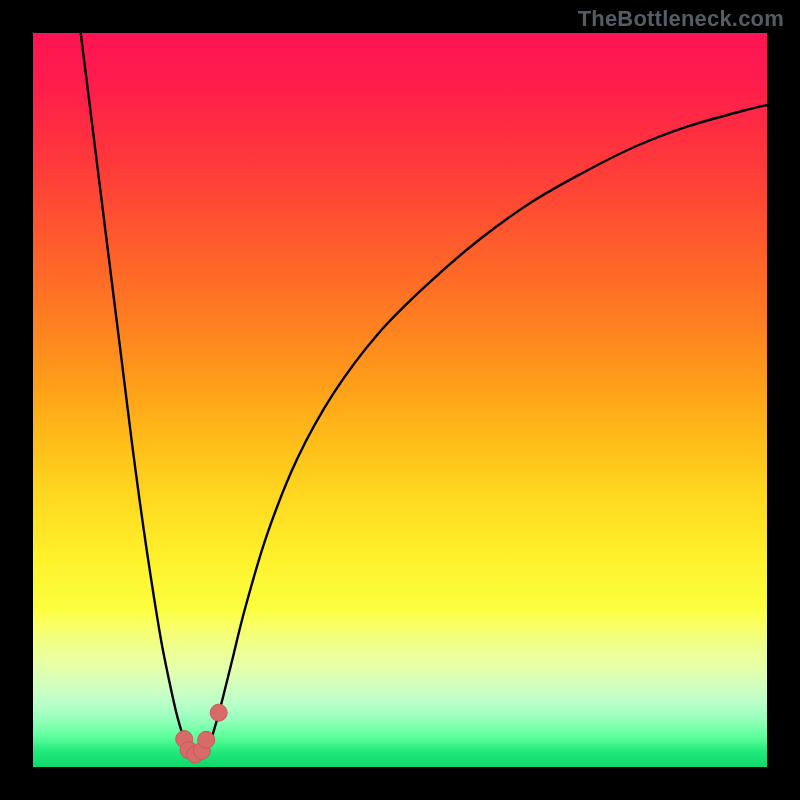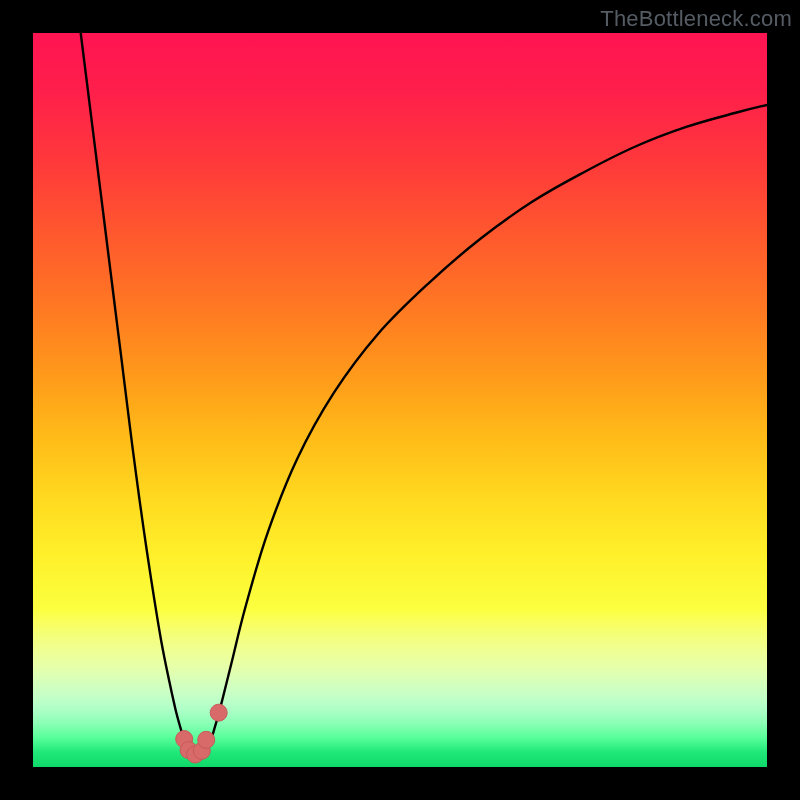--- a/index.html
+++ b/index.html
@@ -55,25 +55,25 @@
       #0fd86a 100%
     );
   }
   .curves {
     position: absolute;
     inset: 0;
   }
   .watermark {
     position: absolute;
     top: 6px;
-    right: 8px;
+    right: 16px;
     color: #555c63;
     font-size: 22px;
     letter-spacing: 0.2px;
-    font-weight: 400;
+    font-weight: 700;
     user-select: none;
   }
 </style>
 </head>
 <body>
 
 <div class="frame">
   <div class="plot">
     <div class="gradient"></div>
     <svg class="curves" viewBox="0 0 734 734" preserveAspectRatio="none">

